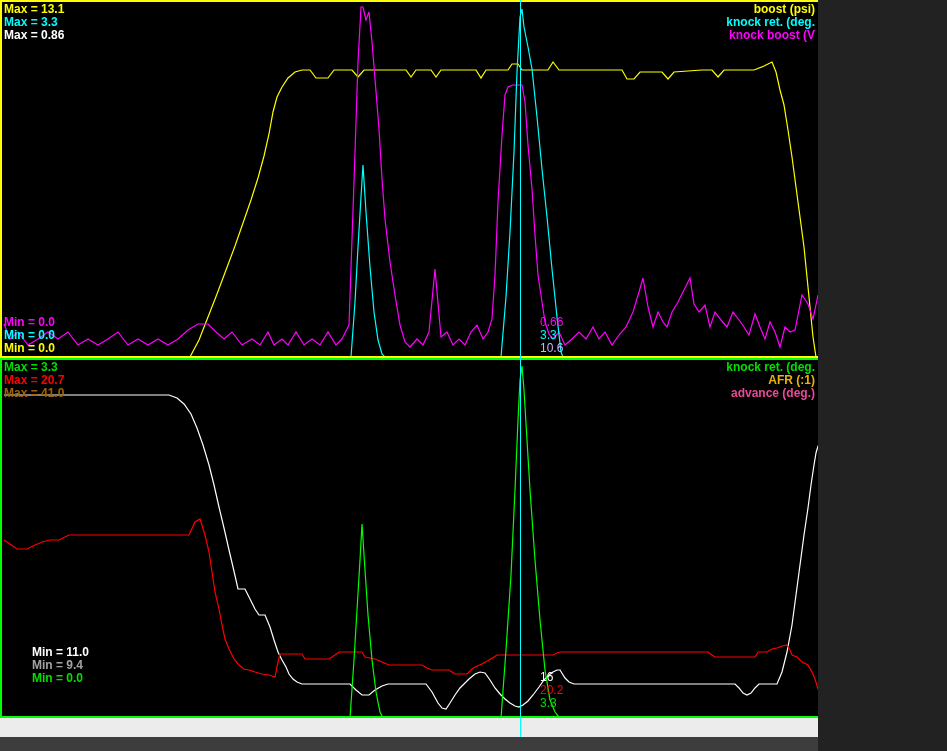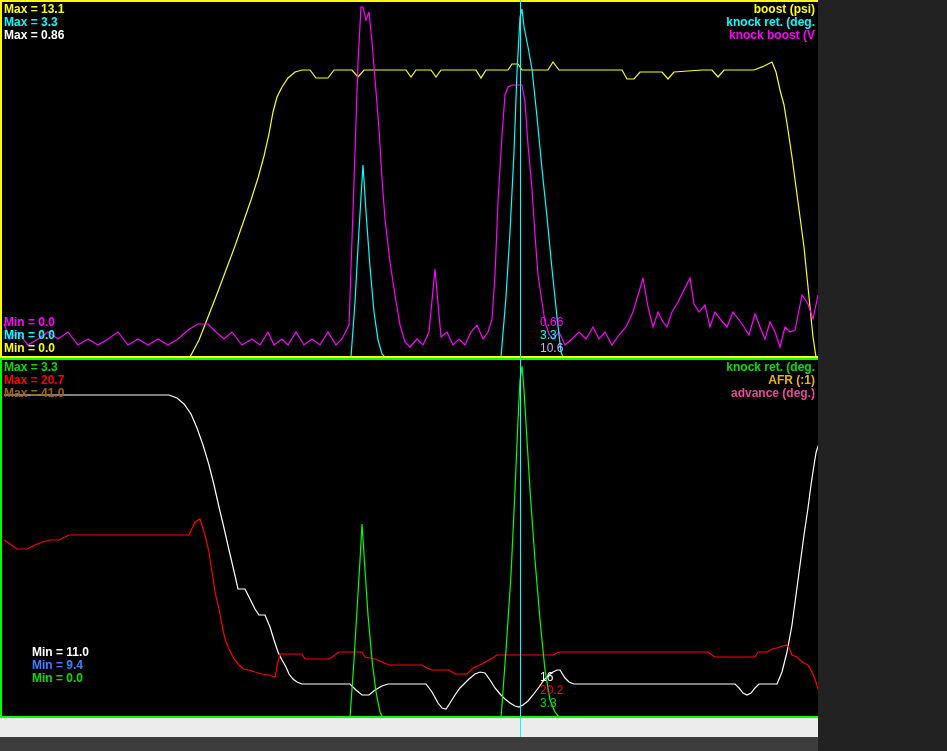--- a/index.html
+++ b/index.html
@@ -72,21 +72,21 @@
   </div>
 
   <div class="lblblock legend" style="right:3px;top:361px;">
     <div class="row" style="color: rgb(0, 224, 0);">knock ret. (deg.</div>
     <div class="row" style="color: #eab308;">AFR (:1)</div>
     <div class="row" style="color: #ec4899;">advance (deg.)</div>
   </div>
 
   <div class="lblblock" style="left:4px;top:646px;margin-left:28px;">
     <div class="row" style="color: rgb(255, 255, 255);">Min = 11.0</div>
-    <div class="row" style="color: #3b82f6;">Min = 9.4</div>
+    <div class="row" style="color: #a3a3a3;">Min = 9.4</div>
     <div class="row" style="color: rgb(0, 224, 0);">Min = 0.0</div>
   </div>
 
   <div class="lblblock cursorvals" style="left:524px;top:671px;">
     <div class="row" style="color: rgb(255, 255, 255);">16</div>
     <div class="row" style="color: rgb(255, 0, 0);">20.2</div>
     <div class="row" style="color: rgb(0, 224, 0);">3.3</div>
   </div>
 
   <div class="cursor-line"></div>

